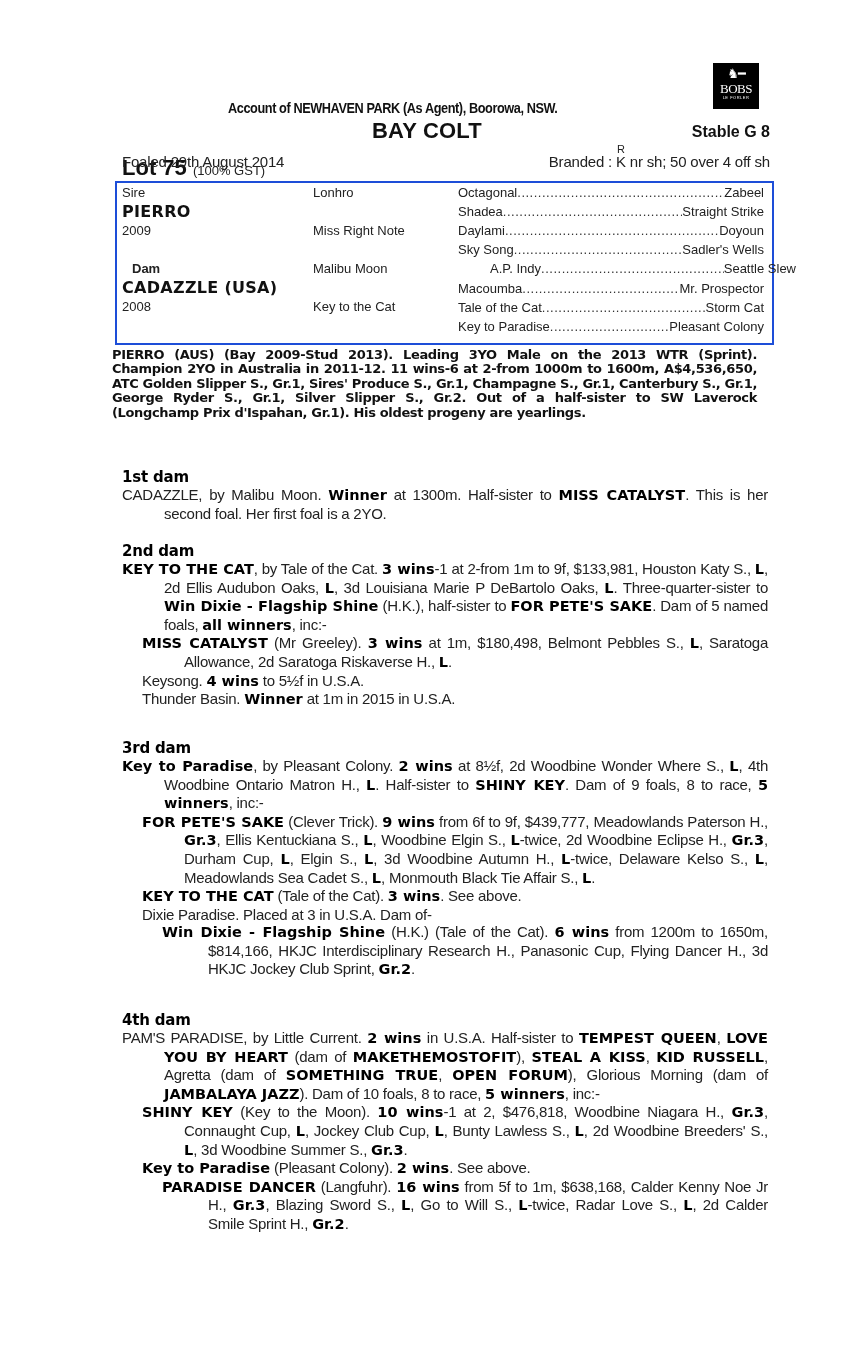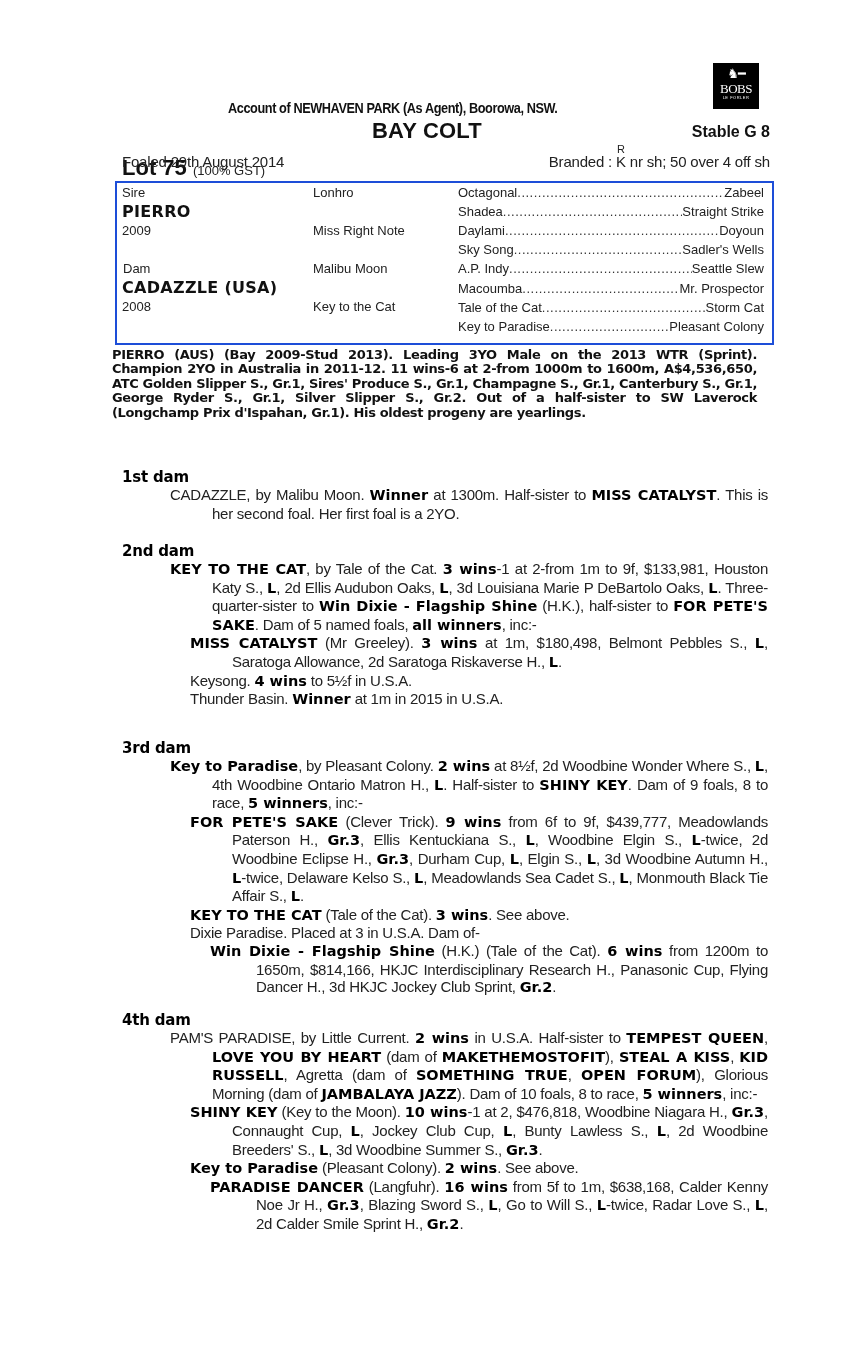--- a/index.html
+++ b/index.html
@@ -31,21 +31,21 @@
     .ggp-row .l { flex:0 0 auto; }
     .ggp-row .dots { flex:1 1 auto; overflow:hidden; letter-spacing:0.5px; color:#333; }
     .ggp-row .dots::before { content:"................................................................................................................"; }
     .ggp-row .r { flex:0 0 auto; }
 
     .sire-summary { position:absolute; left:112px; top:348px; width:645px; font-family:"DejaVu Sans", sans-serif; font-weight:bold; font-size:13px; line-height:14.4px; text-align:justify; letter-spacing:-0.35px; }
 
     .body-text { position:absolute; left:122px; width:646px; font-size:15px; line-height:17.6px; color:#222; letter-spacing:-0.25px; }
     .body-text b, .body-text .b { font-family:"DejaVu Sans", sans-serif; font-weight:900; color:#000; letter-spacing:0px; font-size:14.5px; }
     .dam-heading { font-family:"DejaVu Sans", sans-serif; font-weight:bold; font-size:15px; color:#000; line-height:17px; letter-spacing:-0.2px; }
-    .para { text-align:justify;margin-left:48px; }
+    .para { text-align:justify; }
     .lvl0 { padding-left:42px; text-indent:-42px; }
     .lvl1 { padding-left:62px; text-indent:-42px; }
     .lvl1p { padding-left:20px; }
     .lvl2 { padding-left:86px; text-indent:-46px; }
   </style>
 </head>
 <body>
 
 <div class="page">
 
@@ -69,21 +69,21 @@
   <div class="foaled">Foaled 29th August 2014</div>
   <div class="branded">
     <span>Branded : </span><span class="brk"><span class="r">R</span><span>K</span></span><span> nr sh; 50 over 4 off sh</span>
   </div>
 
   <div class="pedigree">
     <div class="ped-cell" style="left:5px;top:2px;">Sire</div>
     <div class="ped-name" style="left:5px;top:19px;">PIERRO</div>
     <div class="ped-cell" style="left:5px;top:40px;">2009</div>
 
-    <div class="ped-cell" style="left:6px;top:78px;">Dam</div>
+    <div class="ped-cell" style="left:15px;top:78px;font-weight:bold;">Dam</div>
     <div class="ped-name" style="left:5px;top:95px;">CADAZZLE (USA)</div>
     <div class="ped-cell" style="left:5px;top:116px;">2008</div>
 
     <div class="ped-cell" style="left:196px;top:2px;">Lonhro</div>
     <div class="ped-cell" style="left:196px;top:40px;">Miss Right Note</div>
     <div class="ped-cell" style="left:196px;top:78px;">Malibu Moon</div>
     <div class="ped-cell" style="left:196px;top:116px;">Key to the Cat</div>
 
     <div class="ggp-row" style="top:2px;">
         <span class="l">Octagonal </span>
@@ -98,21 +98,21 @@
     <div class="ggp-row" style="top:40px;">
         <span class="l">Daylami </span>
         <span class="dots"></span>
         <span class="r">Doyoun</span>
       </div>
     <div class="ggp-row" style="top:59px;">
         <span class="l">Sky Song</span>
         <span class="dots"></span>
         <span class="r">Sadler's Wells</span>
       </div>
-    <div class="ggp-row" style="top:78px;">
+    <div class="ggp-row" style="top:78px;margin-left:32px;">
         <span class="l">A.P. Indy</span>
         <span class="dots"></span>
         <span class="r"> Seattle Slew</span>
       </div>
     <div class="ggp-row" style="top:98px;">
         <span class="l">Macoumba </span>
         <span class="dots"></span>
         <span class="r">Mr. Prospector</span>
       </div>
     <div class="ggp-row" style="top:117px;">

